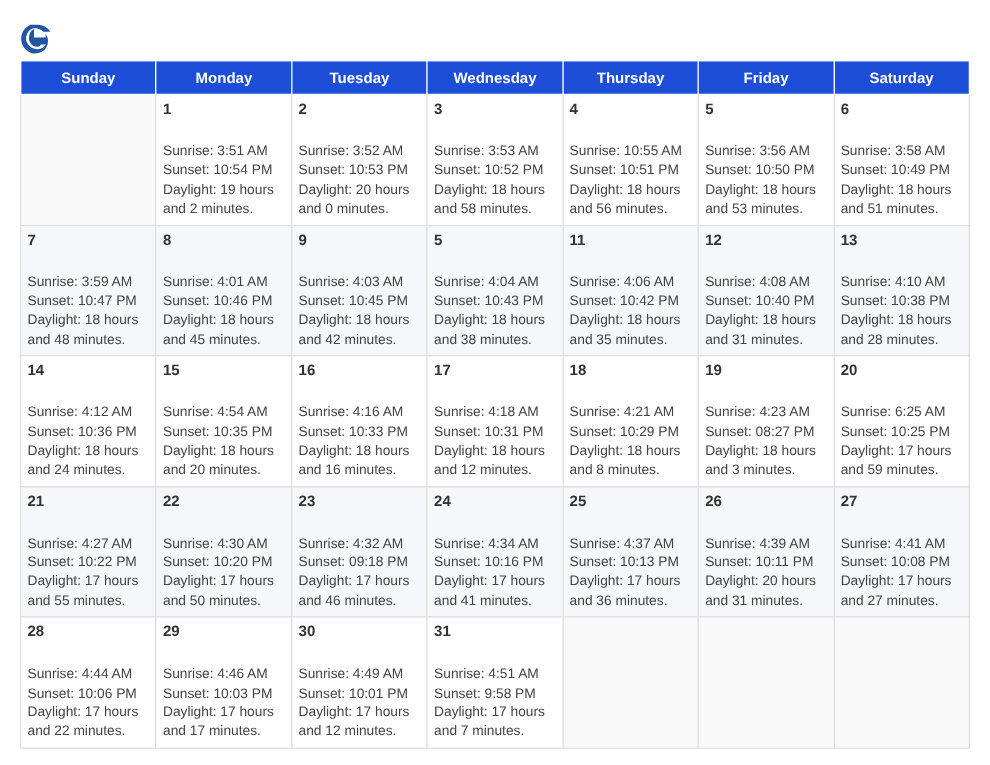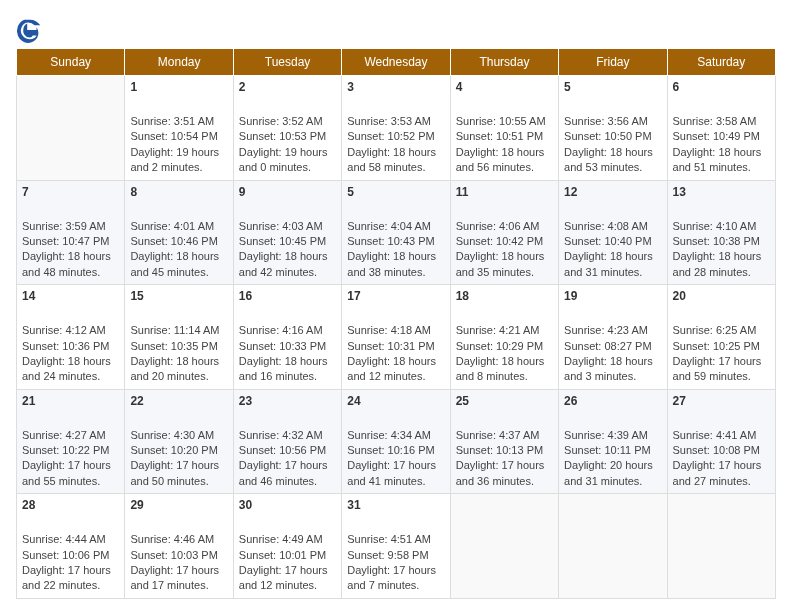--- a/index.html
+++ b/index.html
@@ -36,24 +36,24 @@
     .location-title {
       font-size: 15px;
       color: #555;
     }
     table {
       width: 100%;
       border-collapse: collapse;
       table-layout: fixed;
     }
     th {
-      background-color: #a16207;
+      background-color: #1d4ed8;
       color: #fff;
       font-size: 12px;
-      font-weight: normal;
+      font-weight: bold;
       padding: 6px 4px;
       text-align: center;
       border: 1px solid #fff;
     }
     td {
       border: 1px solid #ddd;
       vertical-align: top;
       padding: 4px 5px;
       font-size: 10.5px;
       color: #333;
@@ -122,21 +122,21 @@
             <div>Sunrise: 3:51 AM</div>
             <div>Sunset: 10:54 PM</div>
             <div>Daylight: 19 hours and 2 minutes.</div>
           </div>
         </td>
         <td>
           <span class="day-num">2</span>
           <div class="day-info">
             <div>Sunrise: 3:52 AM</div>
             <div>Sunset: 10:53 PM</div>
-            <div>Daylight: 19 hours and 0 minutes.</div>
+            <div>Daylight: 20 hours and 0 minutes.</div>
           </div>
         </td>
         <td>
           <span class="day-num">3</span>
           <div class="day-info">
             <div>Sunrise: 3:53 AM</div>
             <div>Sunset: 10:52 PM</div>
             <div>Daylight: 18 hours and 58 minutes.</div>
           </div>
         </td>
@@ -228,21 +228,21 @@
           <span class="day-num">14</span>
           <div class="day-info">
             <div>Sunrise: 4:12 AM</div>
             <div>Sunset: 10:36 PM</div>
             <div>Daylight: 18 hours and 24 minutes.</div>
           </div>
         </td>
         <td>
           <span class="day-num">15</span>
           <div class="day-info">
-            <div>Sunrise: 11:14 AM</div>
+            <div>Sunrise: 4:54 AM</div>
             <div>Sunset: 10:35 PM</div>
             <div>Daylight: 18 hours and 20 minutes.</div>
           </div>
         </td>
         <td>
           <span class="day-num">16</span>
           <div class="day-info">
             <div>Sunrise: 4:16 AM</div>
             <div>Sunset: 10:33 PM</div>
             <div>Daylight: 18 hours and 16 minutes.</div>
@@ -295,21 +295,21 @@
           <div class="day-info">
             <div>Sunrise: 4:30 AM</div>
             <div>Sunset: 10:20 PM</div>
             <div>Daylight: 17 hours and 50 minutes.</div>
           </div>
         </td>
         <td>
           <span class="day-num">23</span>
           <div class="day-info">
             <div>Sunrise: 4:32 AM</div>
-            <div>Sunset: 10:56 PM</div>
+            <div>Sunset: 09:18 PM</div>
             <div>Daylight: 17 hours and 46 minutes.</div>
           </div>
         </td>
         <td>
           <span class="day-num">24</span>
           <div class="day-info">
             <div>Sunrise: 4:34 AM</div>
             <div>Sunset: 10:16 PM</div>
             <div>Daylight: 17 hours and 41 minutes.</div>
           </div>

